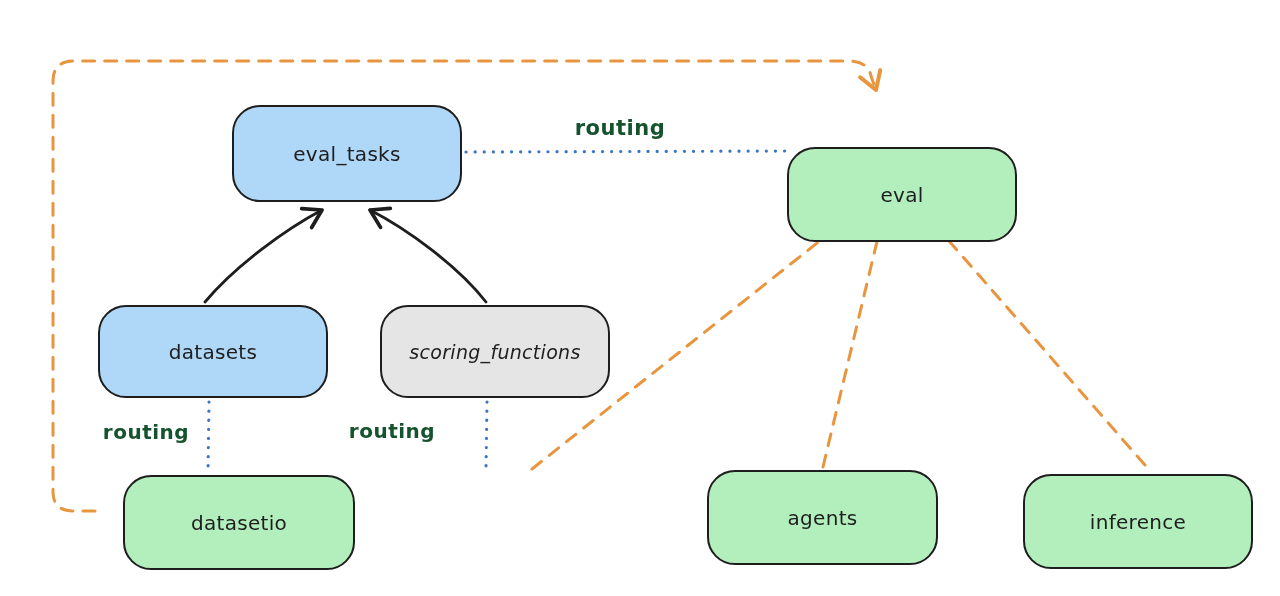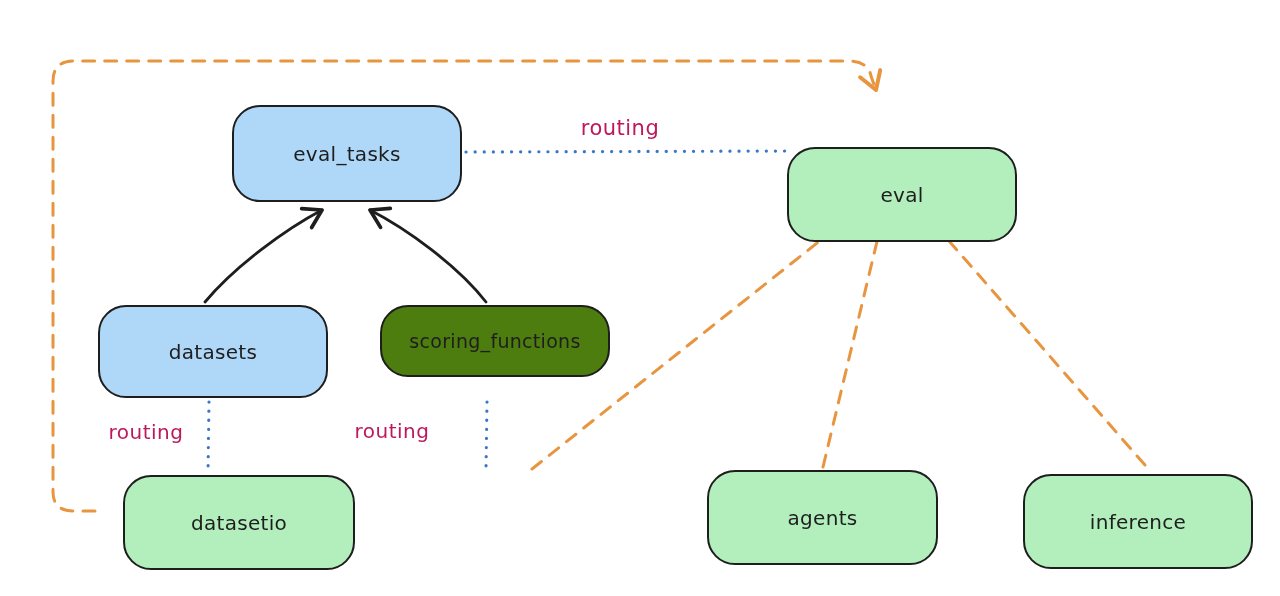--- a/index.html
+++ b/index.html
@@ -18,22 +18,22 @@
     border-radius:28px;
     display:flex;align-items:center;justify-content:center;
     color:#1e1e1e;
     font-size:20px;
     letter-spacing:0.3px;
     text-align:left;
   }
   .node.small-text{font-size:19px;}
   .edge-label{
     position:absolute;
-    color:#be185d;
-    font-weight:normal;
+    color:#14532d;
+    font-weight:bold;
     font-size:20px;
     letter-spacing:0.5px;
     text-align:center;
   }
 </style>
 </head>
 <body>
 
 <div class="stage">
 
@@ -65,21 +65,21 @@
   </div>
 
   <div class="node" style="left: 787px; top: 103px; width: 230px; height: 95px; background: rgb(178, 239, 188); margin-top: 44px;">
     <span>eval</span>
   </div>
 
   <div class="node" style="left: 98px; top: 305px; width: 230px; height: 93px; background: rgb(174, 215, 248);">
     <span>datasets</span>
   </div>
 
-  <div class="node small-text" style="left: 380px; top: 305px; width: 230px; height: 72px; background: #4d7c0f;">
+  <div class="node small-text" style="left: 380px; top: 305px; width: 230px; height: 93px; background: #e5e5e5; font-style: italic;">
     <span>scoring_functions</span>
   </div>
 
   <div class="node" style="left: 95px; top: 475px; width: 232px; height: 95px; background: rgb(178, 239, 188); margin-left: 28px;">
     <span>datasetio</span>
   </div>
 
 
   <div class="node" style="left: 707px; top: 470px; width: 231px; height: 95px; background: rgb(178, 239, 188);">
     <span>agents</span>

